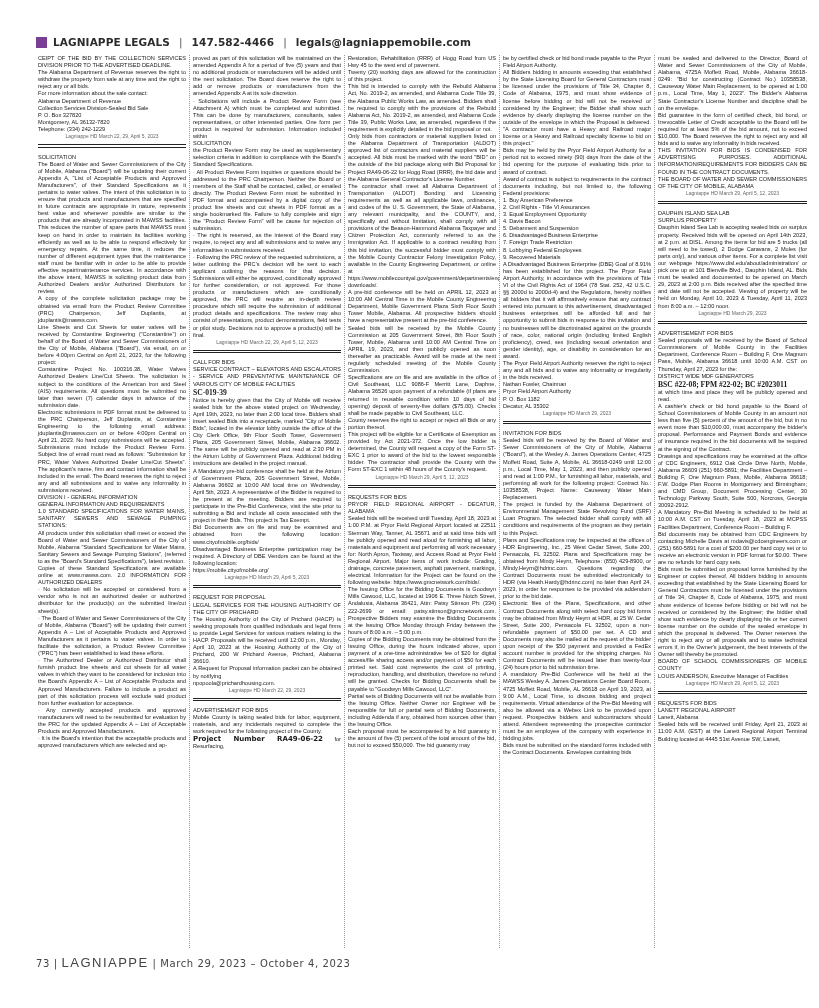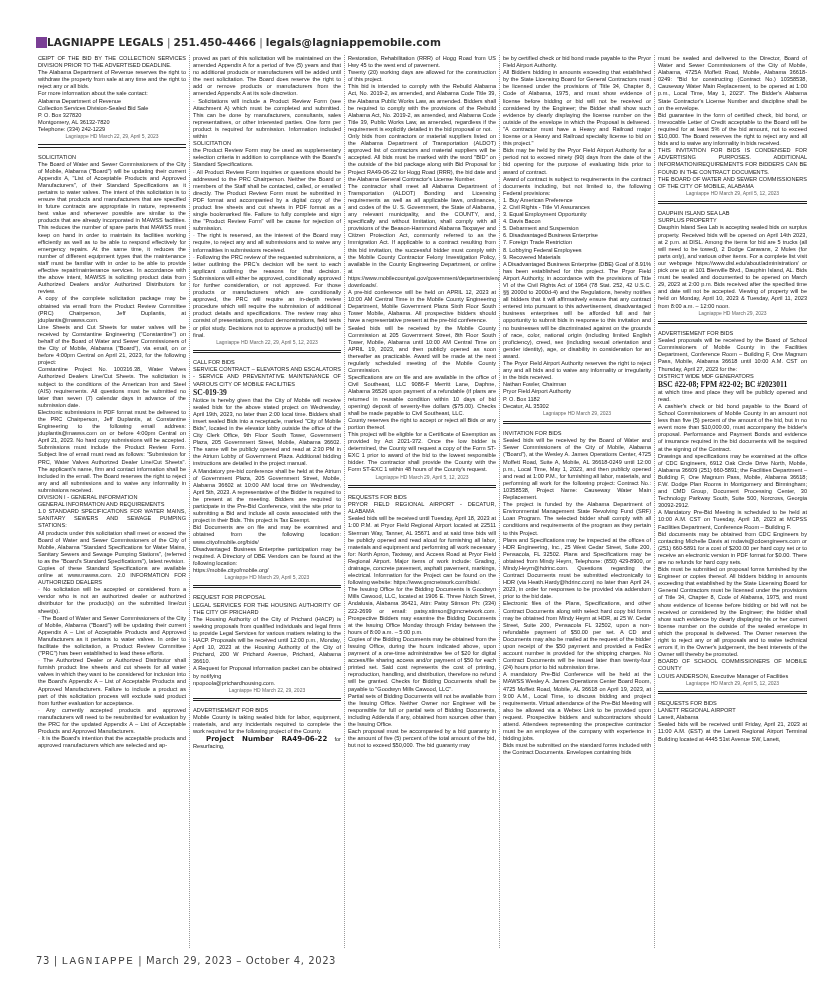--- a/index.html
+++ b/index.html
@@ -1,40 +1,40 @@
 <!DOCTYPE html>
 <html><head>
 <meta charset="utf-8">
 <style>
   html,body{margin:0;padding:0;background:#fff;}
   body{width:819px;height:1008px;position:relative;overflow:hidden;font-family:"Liberation Sans",sans-serif;color:#1a1a1a;}
-  .header{position:absolute;left:36px;top:34px;height:16px;display:flex;align-items:center;gap:0;font-family:"DejaVu Sans",sans-serif;font-weight:bold;font-size:10.5px;color:#2b2b2b;letter-spacing:0.1px;}
+  .header{position:absolute;left:36px;top:34px;height:16px;display:flex;align-items:center;gap:6px;font-family:"DejaVu Sans",sans-serif;font-weight:bold;font-size:10.5px;color:#2b2b2b;letter-spacing:0.1px;}
   .header .sq{width:11px;height:11px;background:#7a3f95;display:inline-block;}
   .header .sep{color:#555;font-weight:normal;margin:0 3px;}
   .cols{position:absolute;left:35px;top:55px;width:778px;height:893px;display:flex;}
   .col{width:155px;padding:0 3px;box-sizing:border-box;border-right:1px dotted #9a9a9a;overflow:hidden;font-family:"Liberation Sans",sans-serif;font-size:5.6px;line-height:7.1px;text-align:justify;}
   .col:last-child{border-right:none;}
   .notice{margin-bottom:4px;}
   .notice p{margin:0;}
   .notice .title{text-transform:uppercase;font-weight:normal;}
   .notice .big{font-weight:bold;font-size:7.6px;line-height:9px;font-family:Liberation Serif, serif;}
-  .notice .inlinebig{font-weight:bold;font-size:7px;font-family:"DejaVu Sans",sans-serif;margin-left:13px;}
+  .notice .inlinebig{font-weight:bold;font-size:7px;font-family:"DejaVu Sans",sans-serif;}
   .credit{text-align:center;color:#666;font-size:5px;line-height:7px;margin-top:1px;}
   .rule{border-top:1.5px solid #222;border-bottom:0.6px solid #222;height:1.5px;margin:3px 0 6px 0;}
   .footer{position:absolute;left:36px;top:955px;font-family:"DejaVu Sans",sans-serif;font-size:10px;color:#444;letter-spacing:0.6px;}
-  .footer .mag{letter-spacing:1.5px;font-family:Liberation Mono, monospace;font-size:11px;}
+  .footer .mag{letter-spacing:1.5px;font-family:Liberation Sans, sans-serif;font-size:13px;}
 </style>
 </head>
 <body>
 
 <div class="header">
   <span class="sq"></span>
   <span>LAGNIAPPE LEGALS</span>
   <span class="sep">|</span>
-  <span>251.450-4466</span>
+  <span>147.582-4466</span>
   <span class="sep">|</span>
   <span>legals@lagniappemobile.com</span>
 </div>
 
 <div class="cols" id="cols">
     <div class="col">
       <div class="notice">
         <p>CEIPT OF THE BID BY THE COLLECTION SERVICES DIVISION PRIOR TO THE ADVERTISED DEADLINE.</p>
         <p>The Alabama Department of Revenue reserves the right to withdraw the property from sale at any time and the right to reject any or all bids.</p>
         <p>For more information about the sale contact:</p>

